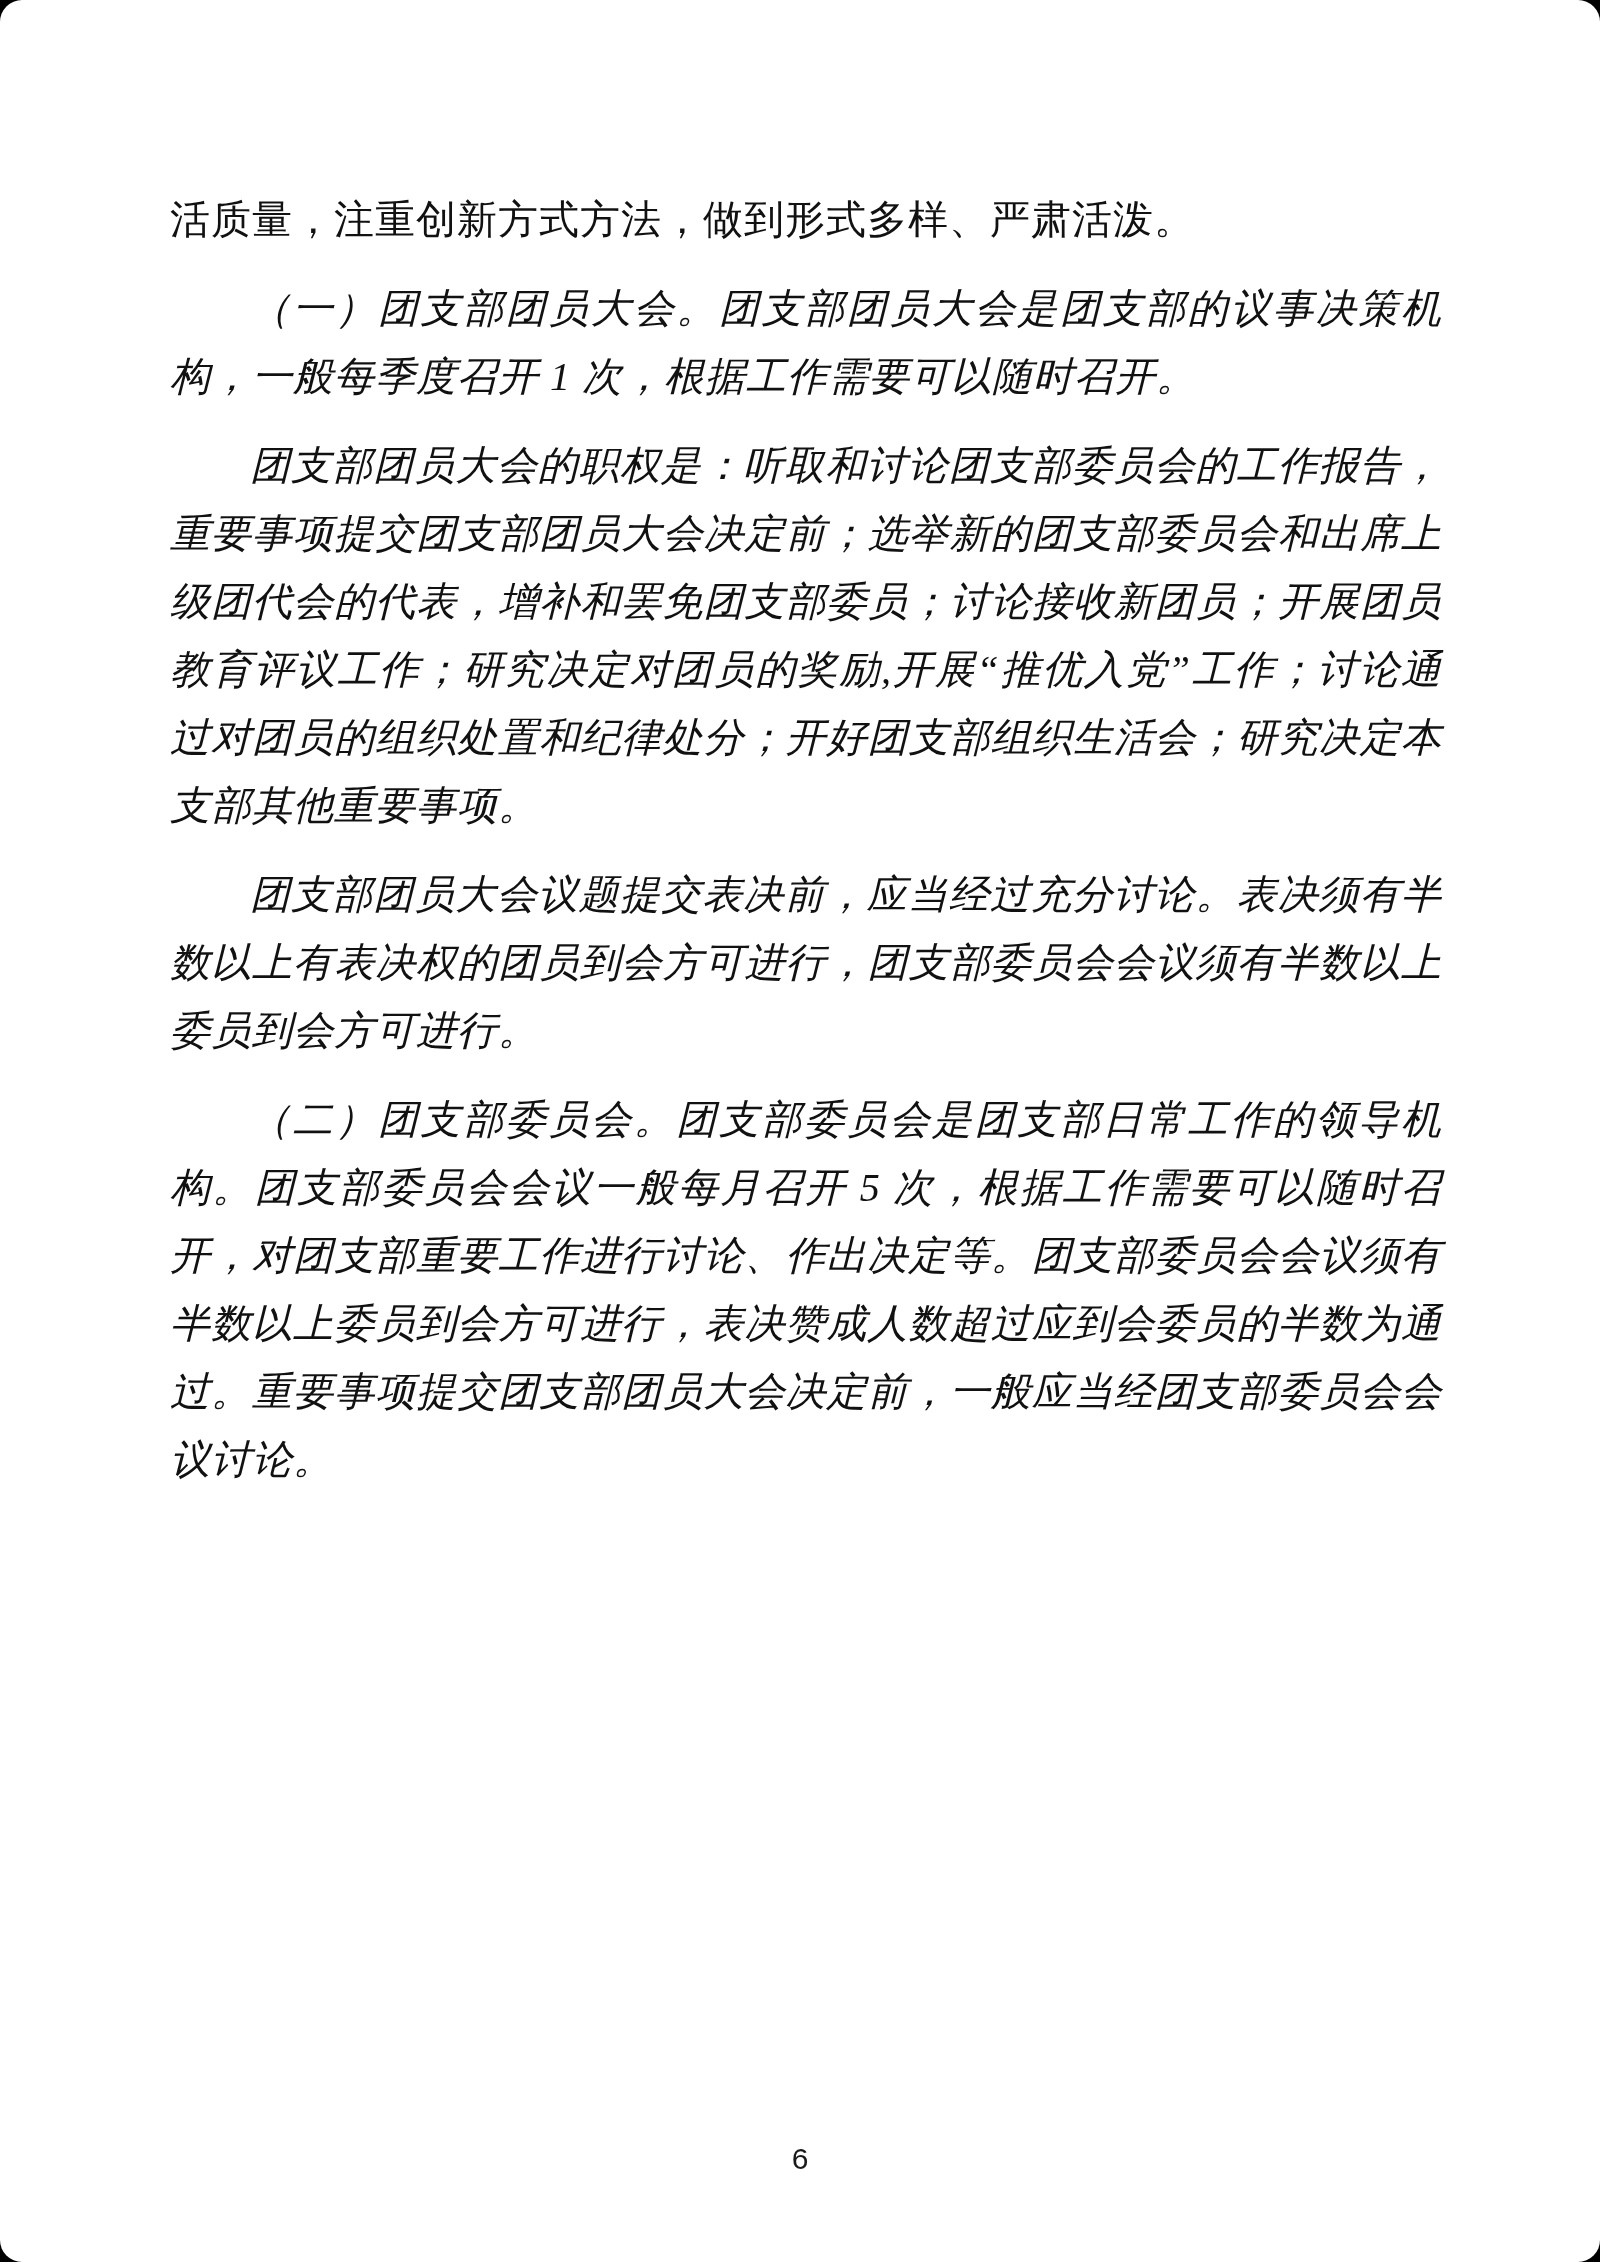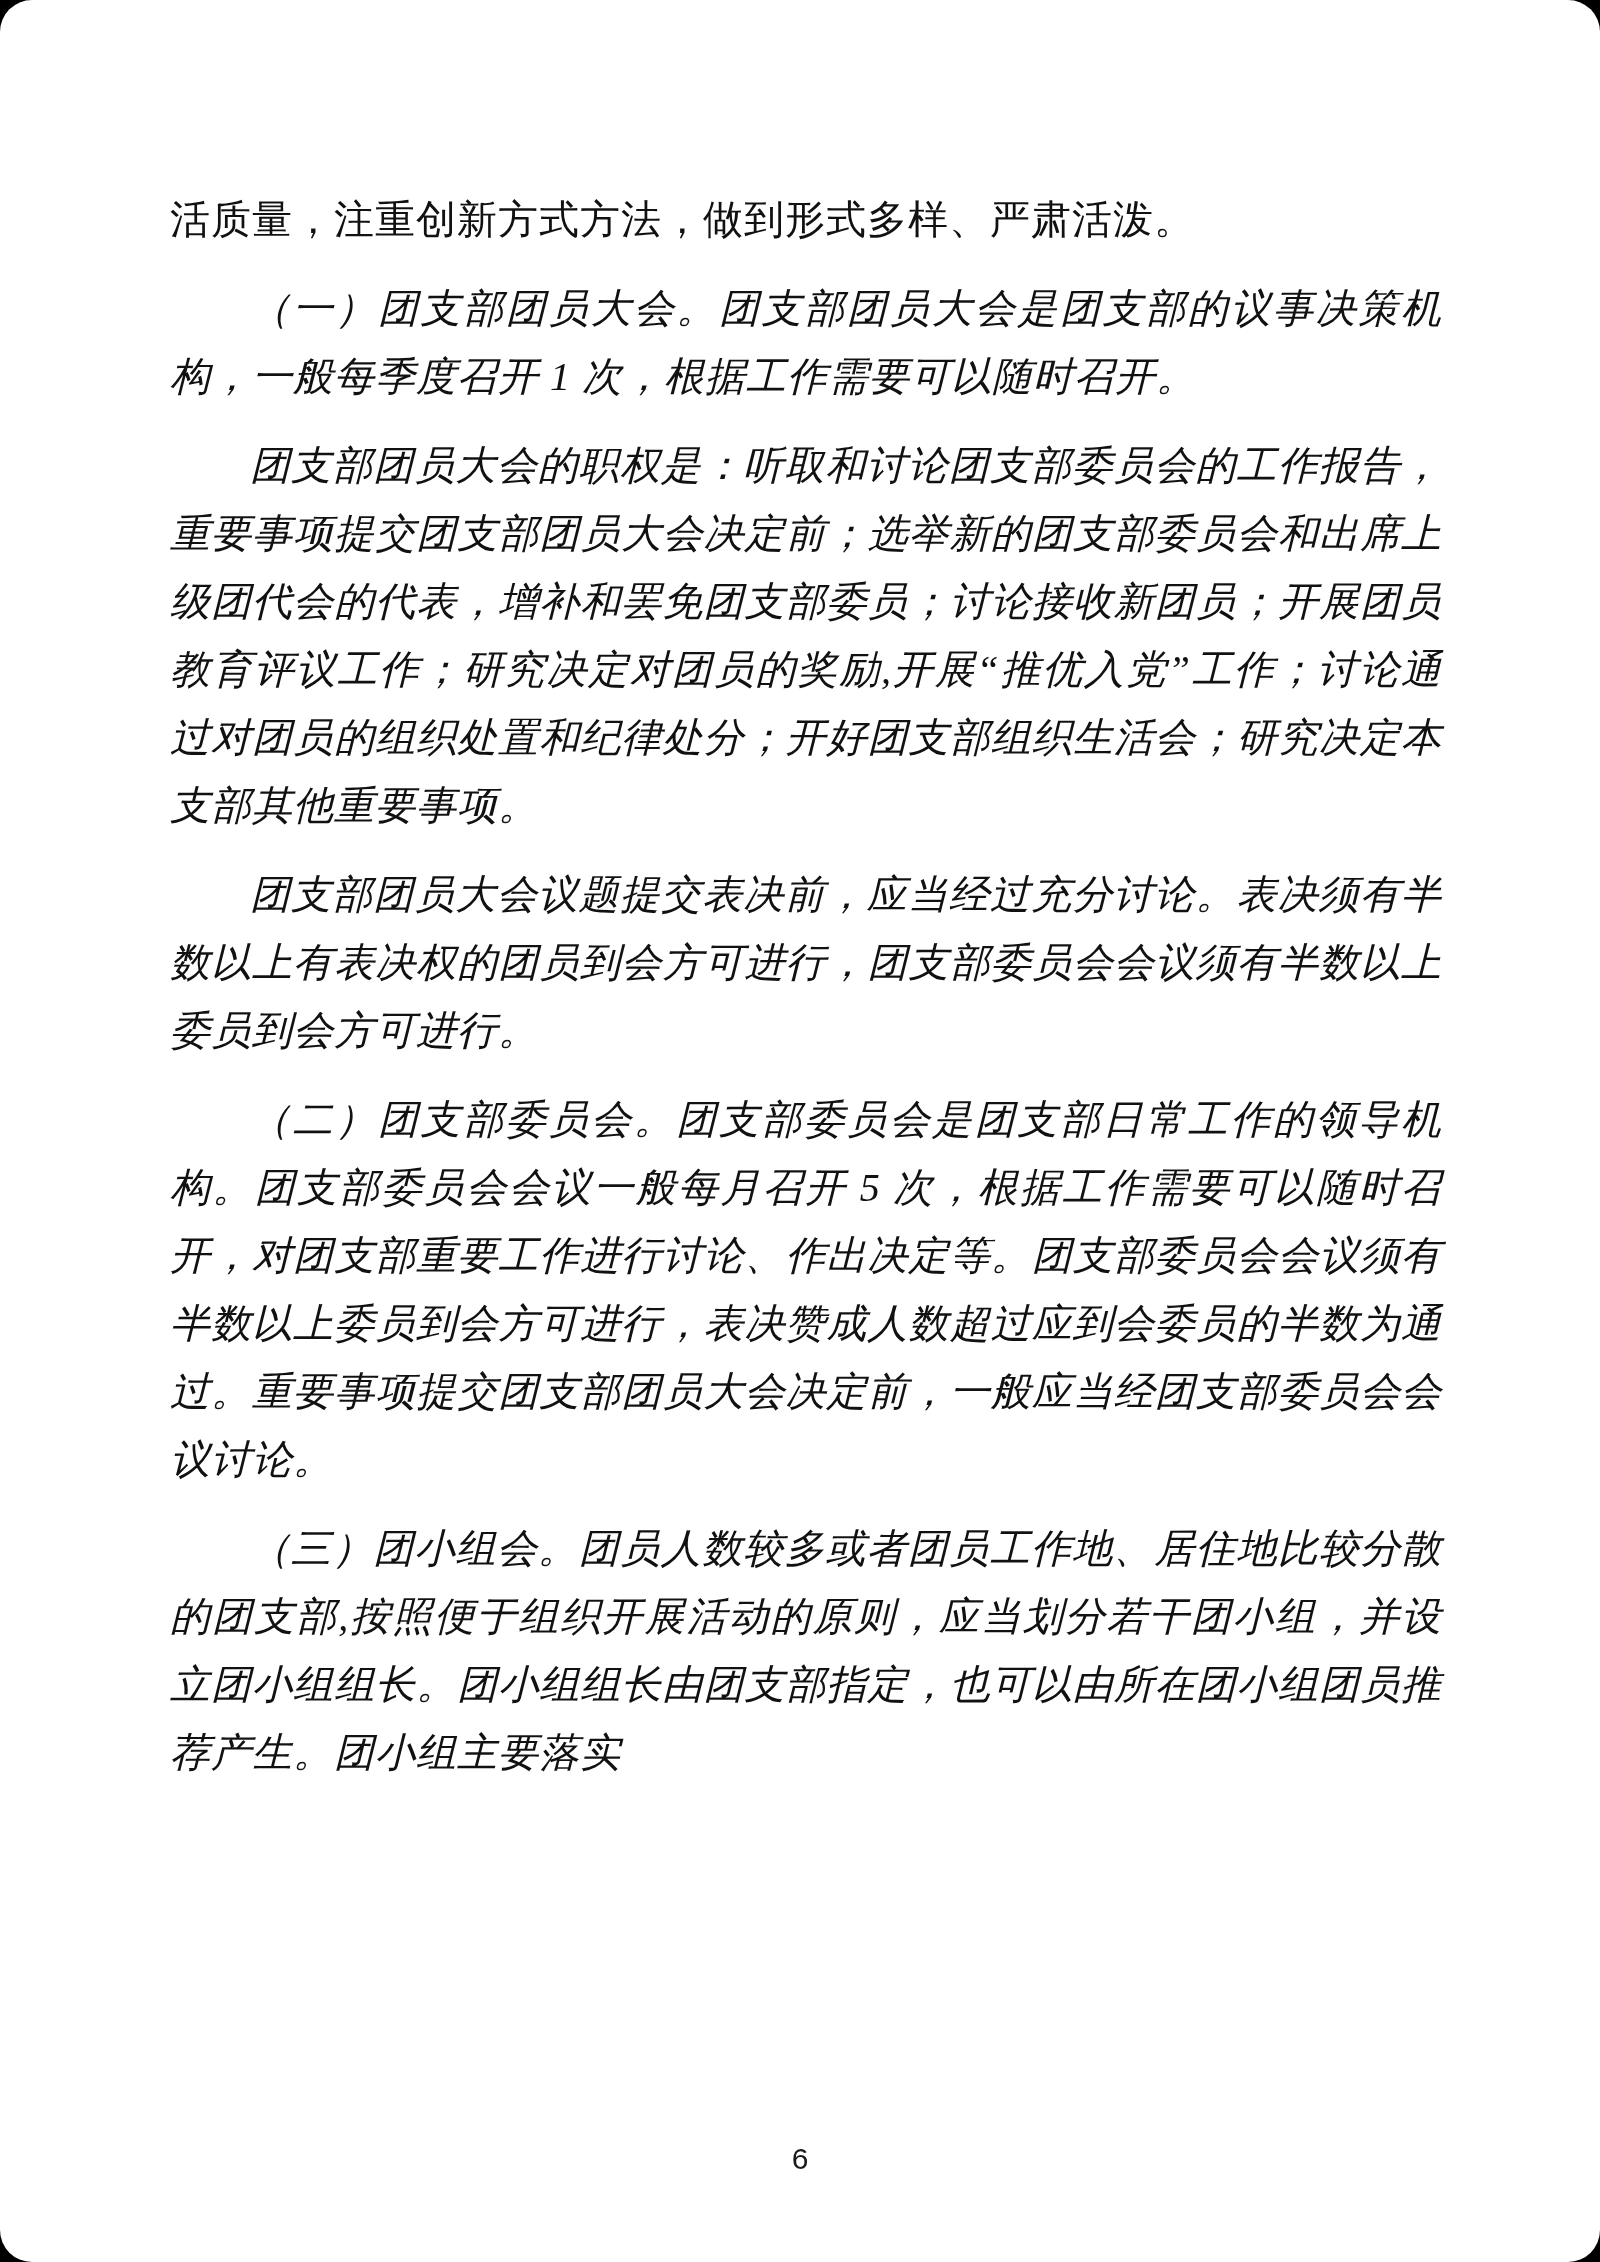--- a/index.html
+++ b/index.html
@@ -9,21 +9,21 @@
     height: 2262px;
     background: #000000;
     font-family: "Liberation Serif", "DejaVu Serif", serif;
   }
   .paper {
     position: absolute;
     inset: 0;
     width: 1600px;
     height: 2262px;
     background: #ffffff;
-    border-radius: 32px;
+    border-radius: 22px;
     box-sizing: border-box;
     overflow: hidden;
   }
   .doc-body {
     position: absolute;
     left: 170px;
     right: 158px;
     top: 186px;
     color: #111111;
     text-align: justify;
@@ -52,17 +52,16 @@
 </head>
 <body>
 
 <div class="paper">
   <div class="doc-body">
     <p>活质量，注重创新方式方法，做到形式多样、严肃活泼。</p>
     <p class="indent">（一）团支部团员大会。团支部团员大会是团支部的议事决策机构，一般每季度召开 1 次，根据工作需要可以随时召开。</p>
     <p class="indent">团支部团员大会的职权是：听取和讨论团支部委员会的工作报告，重要事项提交团支部团员大会决定前；选举新的团支部委员会和出席上级团代会的代表，增补和罢免团支部委员；讨论接收新团员；开展团员教育评议工作；研究决定对团员的奖励,开展“推优入党”工作；讨论通过对团员的组织处置和纪律处分；开好团支部组织生活会；研究决定本支部其他重要事项。</p>
     <p class="indent">团支部团员大会议题提交表决前，应当经过充分讨论。表决须有半数以上有表决权的团员到会方可进行，团支部委员会会议须有半数以上委员到会方可进行。</p>
     <p class="indent">（二）团支部委员会。团支部委员会是团支部日常工作的领导机构。团支部委员会会议一般每月召开 5 次，根据工作需要可以随时召开，对团支部重要工作进行讨论、作出决定等。团支部委员会会议须有半数以上委员到会方可进行，表决赞成人数超过应到会委员的半数为通过。重要事项提交团支部团员大会决定前，一般应当经团支部委员会会议讨论。</p>
-    <p class="indent">（三）团小组会。团员人数较多或者团员工作地、居住地比较分散的团支部,按照便于组织开展活动的原则，应当划分若干团小组，并设立团小组组长。团小组组长由团支部指定，也可以由所在团小组团员推荐产生。团小组主要落实</p>
   </div>
 
   <div class="page-footer">6</div>
 </div>
 
 </body></html>

